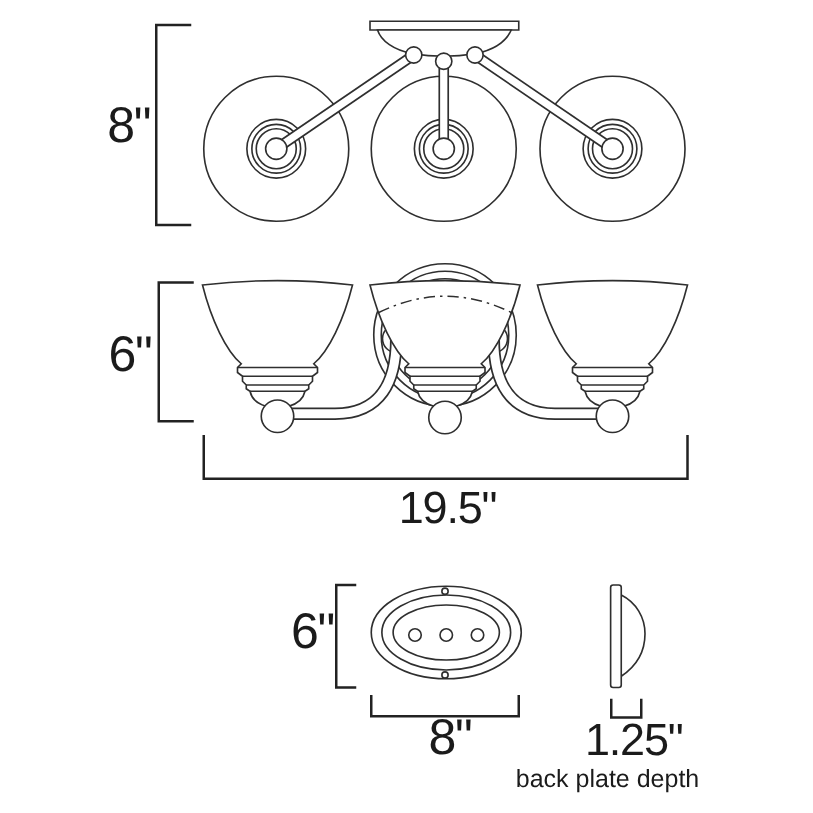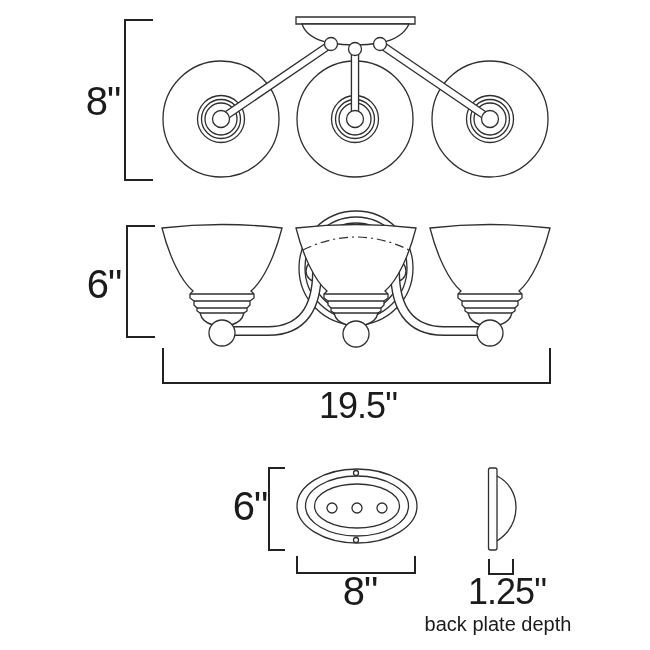--- a/index.html
+++ b/index.html
@@ -23,21 +23,21 @@
   .caption{
     position:absolute;transform:translate(-50%,-50%);
     font-size:20px;color:#1b1b1b;white-space:nowrap;
   }
   #lbl-top-8{left:103px;top:101px;}
   #lbl-front-6{left:104px;top:284px;}
   #lbl-width{left:358px;top:406px;}
   #lbl-plate-6{left:250px;top:506px;}
   #lbl-plate-8{left:360px;top:591px;}
   #lbl-depth{left:507px;top:592px;}
-  #lbl-depth-caption{left:498px;top:624px;}
+  #lbl-depth-caption{left:486px;top:624px;}
 </style>
 </head>
 <body>
 
 <div id="stage">
   <svg width="650" height="650" viewBox="0 0 650 650">
 
     <g>
 
       <circle class="fw" cx="221" cy="119" r="58"></circle>

